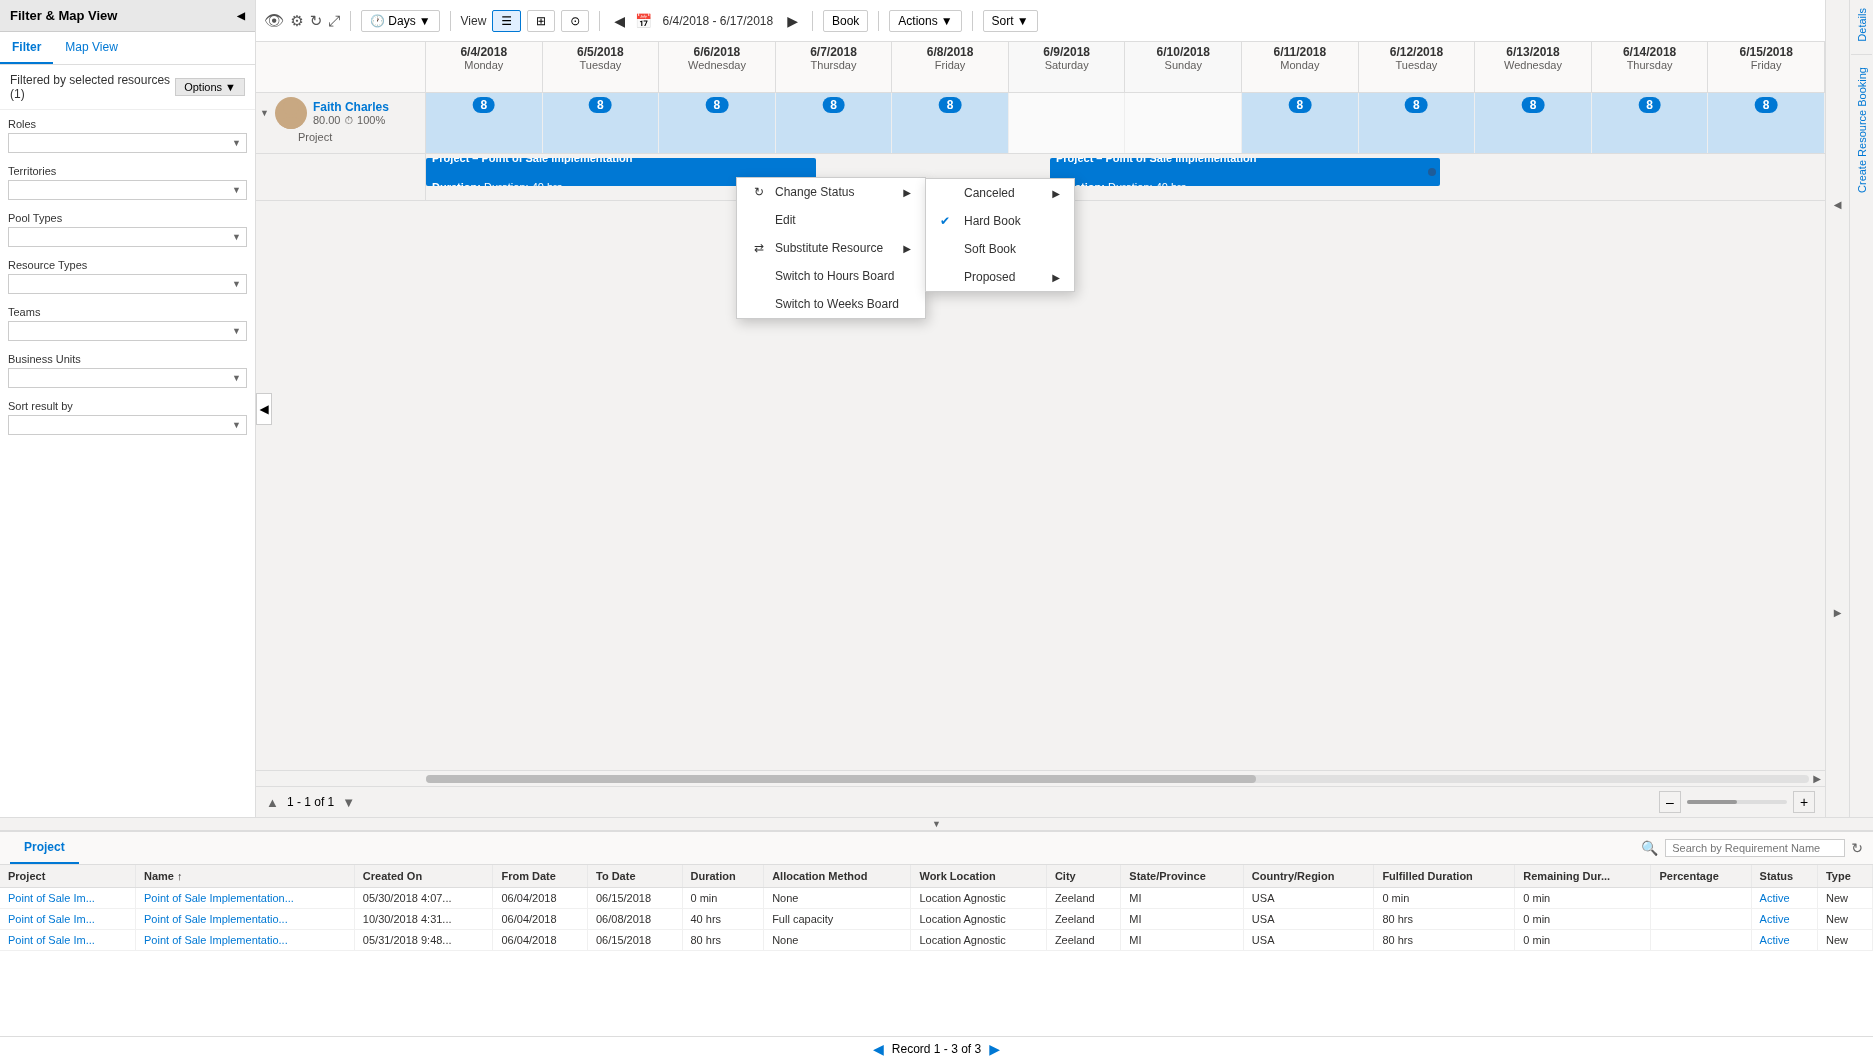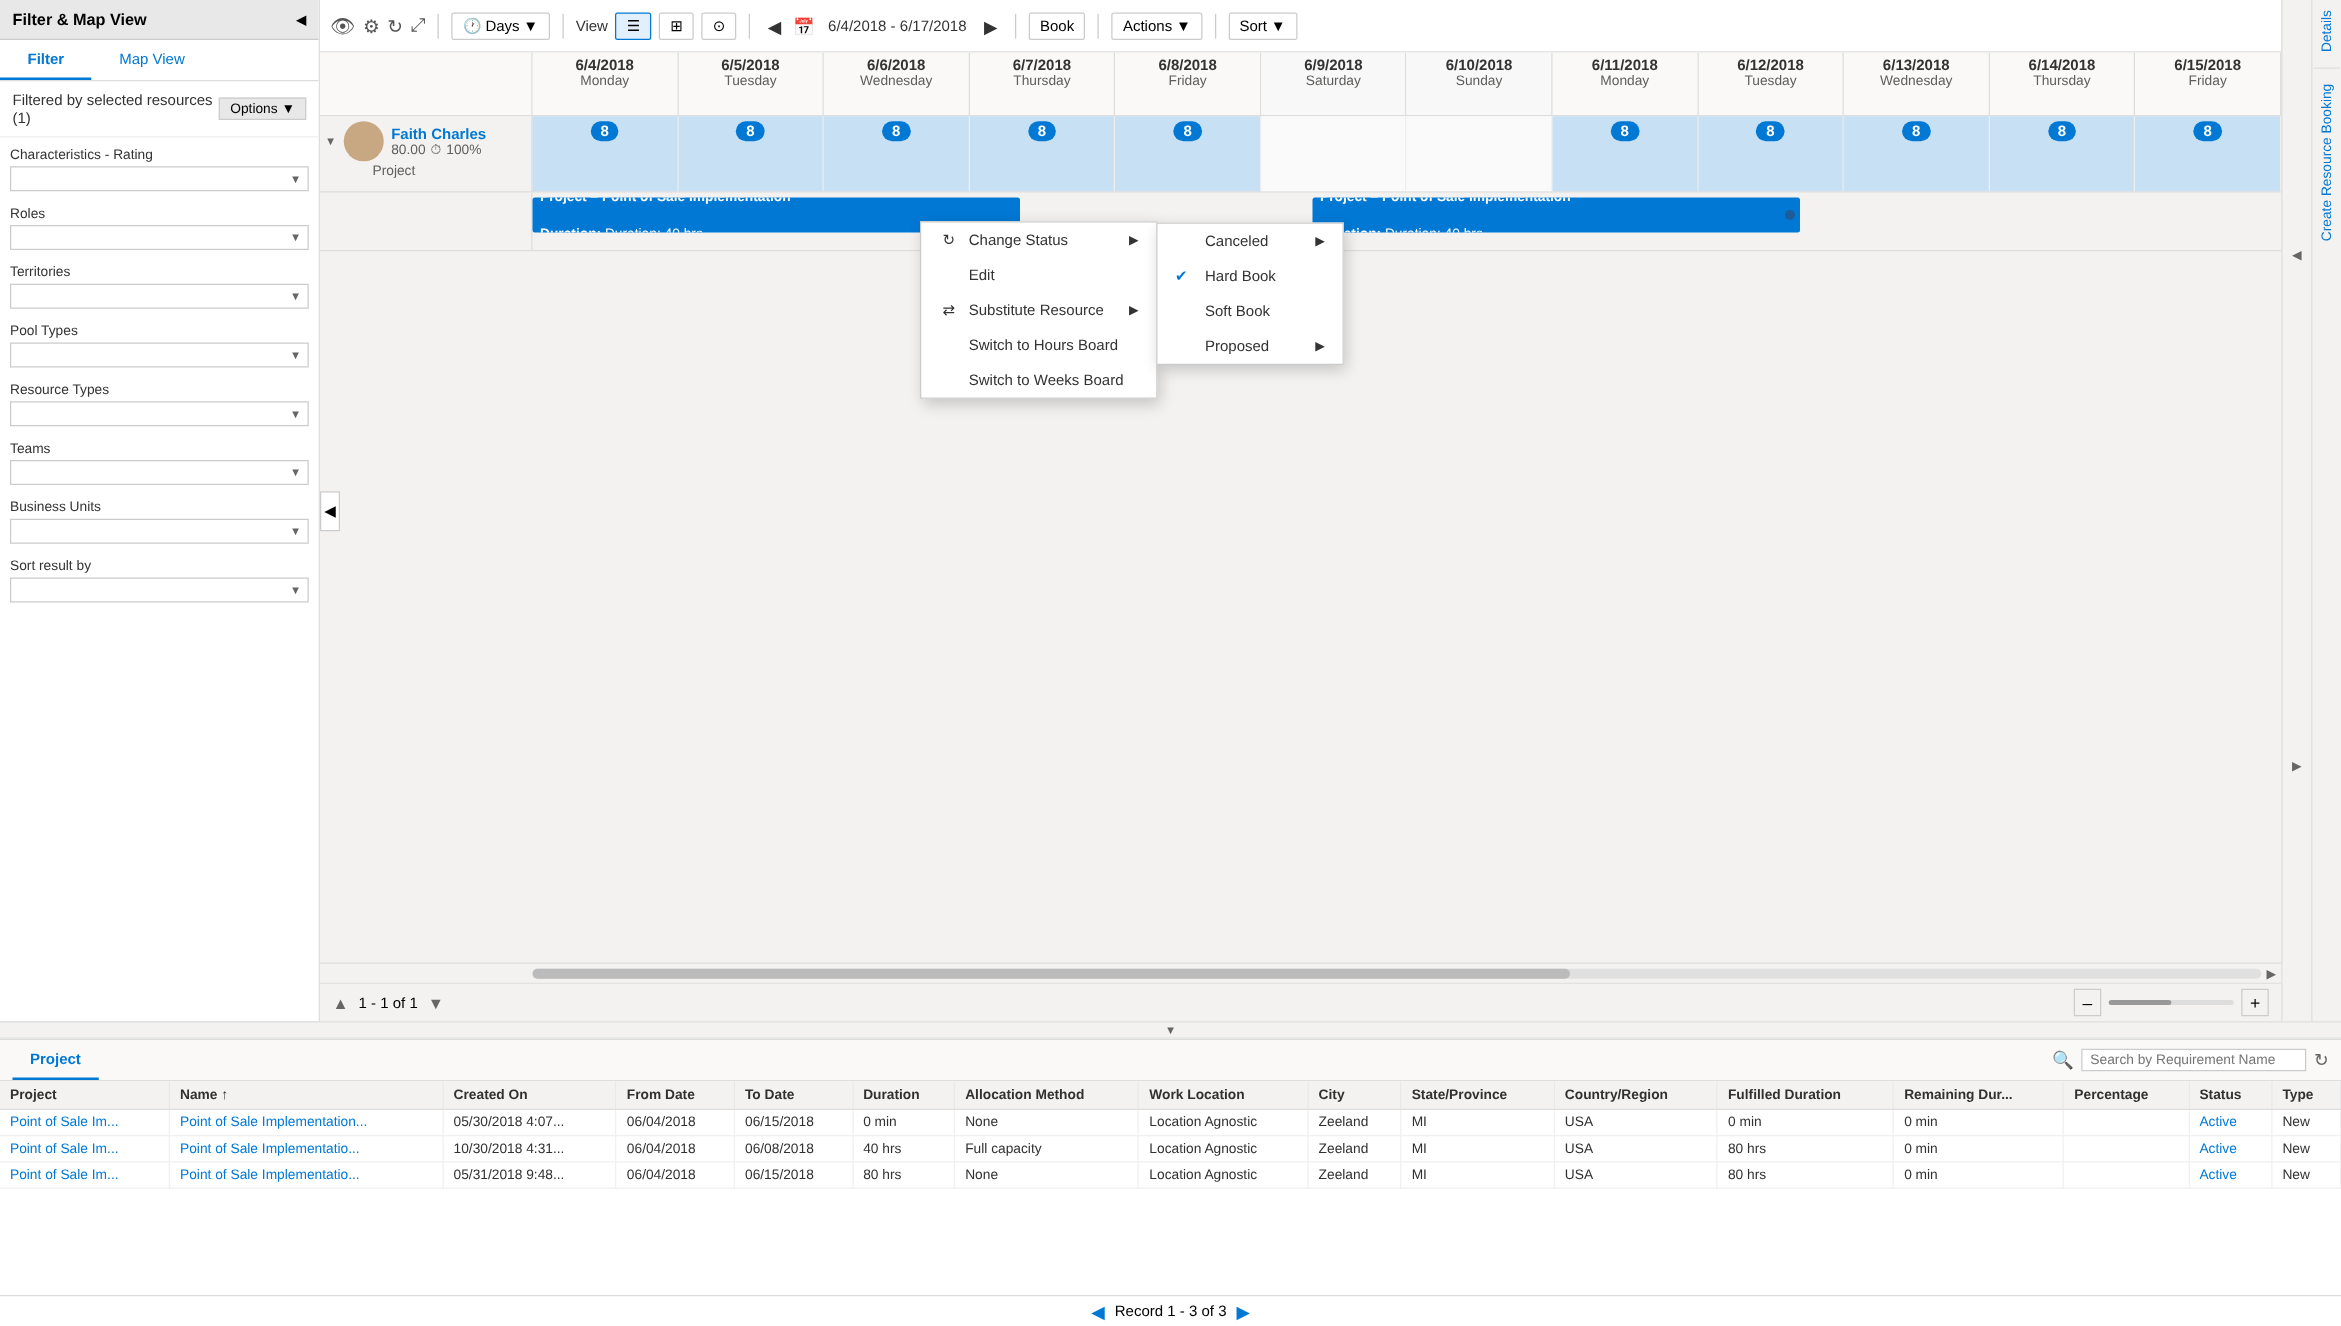--- a/index.html
+++ b/index.html
@@ -4,21 +4,21 @@
   <style>
     * { box-sizing: border-box; margin: 0; padding: 0; }
     body { font-family: 'Segoe UI', Tahoma, Geneva, Verdana, sans-serif; font-size: 12px; background: #f3f2f1; overflow: hidden; height: 1061px; width: 1873px; }
 
     
     .main-wrapper { display: flex; flex-direction: column; height: 1061px; }
     .top-section { display: flex; flex: 1; overflow: hidden; }
     .sidebar { width: 256px; background: #fff; border-right: 1px solid #ddd; display: flex; flex-direction: column; overflow: hidden; }
     .sidebar-header { background: #e8e8e8; padding: 8px 10px; display: flex; align-items: center; justify-content: space-between; border-bottom: 1px solid #ccc; font-size: 13px; font-weight: 600; }
     .sidebar-tabs { display: flex; border-bottom: 1px solid #ddd; }
-    .sidebar-tab { padding: 8px 22px; cursor: pointer; font-size: 12px; color: #0078d4; border-bottom: 2px solid transparent; }
+    .sidebar-tab { padding: 8px 12px; cursor: pointer; font-size: 12px; color: #0078d4; border-bottom: 2px solid transparent; }
     .sidebar-tab.active { border-bottom: 2px solid #0078d4; color: #0078d4; font-weight: 600; }
     .sidebar-filter-info { padding: 8px 10px; font-size: 12px; color: #333; display: flex; align-items: center; justify-content: space-between; border-bottom: 1px solid #eee; }
     .options-btn { background: #e8e8e8; border: 1px solid #ccc; padding: 2px 8px; font-size: 11px; cursor: pointer; display: flex; align-items: flex-end; gap: 3px; }
     .sidebar-content { flex: 1; overflow-y: auto; padding: 8px; }
     .filter-group { margin-bottom: 12px; }
     .filter-label { font-size: 11px; color: #333; margin-bottom: 3px; }
     .filter-select { width: 100%; border: 1px solid #ccc; padding: 3px 5px; font-size: 11px; background: #fff; appearance: none; position: relative; }
     .select-wrapper { position: relative; }
     .select-wrapper::after { content: '▼'; position: absolute; right: 6px; top: 50%; transform: translateY(-50%); font-size: 9px; color: #666; pointer-events: none; }
     .sidebar-footer { padding: 8px; border-top: 1px solid #ddd; display: flex; justify-content: flex-end; }
@@ -118,26 +118,20 @@
         <div class="sidebar-tab">Map View</div>
       </div>
       <div class="sidebar-filter-info">
         <span>Filtered by selected resources (1)</span>
         <button class="options-btn">
           <span>Options</span>
           <span>▼</span>
         </button>
       </div>
       <div class="sidebar-content">
-        <div class="filter-group">
-          <div class="filter-label">Characteristics - Rating</div>
-          <div class="select-wrapper">
-            <select class="filter-select"><option></option></select>
-          </div>
-        </div>
         <div class="filter-group">
           <div class="filter-label">Roles</div>
           <div class="select-wrapper">
             <select class="filter-select"><option></option></select>
           </div>
         </div>
         <div class="filter-group">
           <div class="filter-label">Territories</div>
           <div class="select-wrapper">
             <select class="filter-select"><option></option></select>

